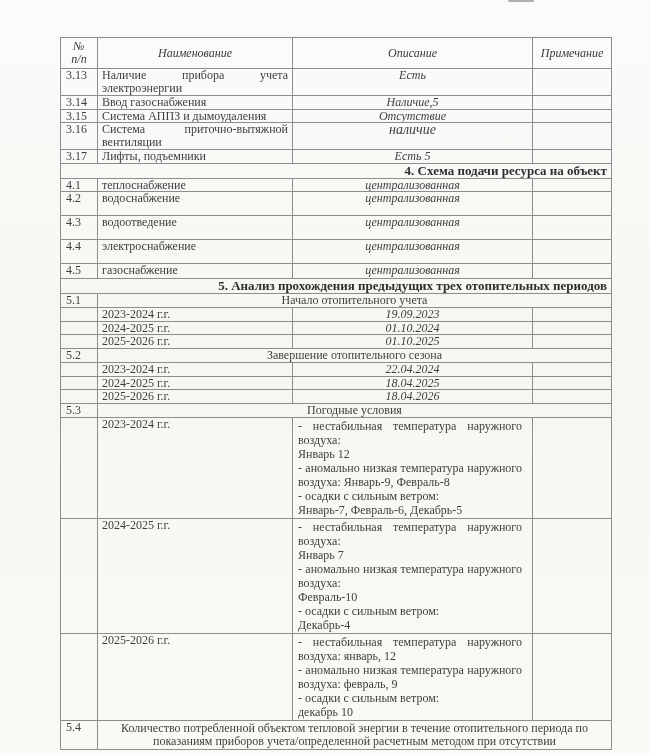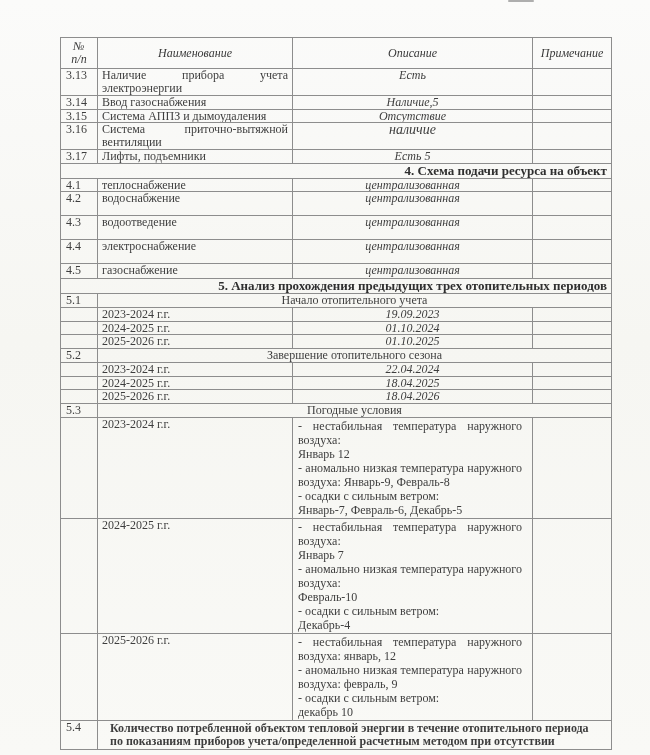--- a/index.html
+++ b/index.html
@@ -42,21 +42,21 @@
   .just{text-align:justify;}
   .small{font-size:14px;}
   .section{
     font-weight:bold;text-align:right;
     font-size:13px;color:#2f2f2f;
     vertical-align:middle;
   }
   .subhead{text-align:center;vertical-align:middle;}
   td.weather{padding:1px 10px 1px 5px;}
   td.weather div{text-align:justify;line-height:14px;}
-  .foot{text-align:left;vertical-align:middle;padding:1px 12px;font-weight:bold;}
+  .foot{text-align:center;vertical-align:middle;padding:1px 12px;}
 </style>
 </head>
 <body>
 
 <div class="scan-artifact"></div>
 
 <table class="doc">
   <colgroup>
       <col class="c1">
       <col class="c2">

